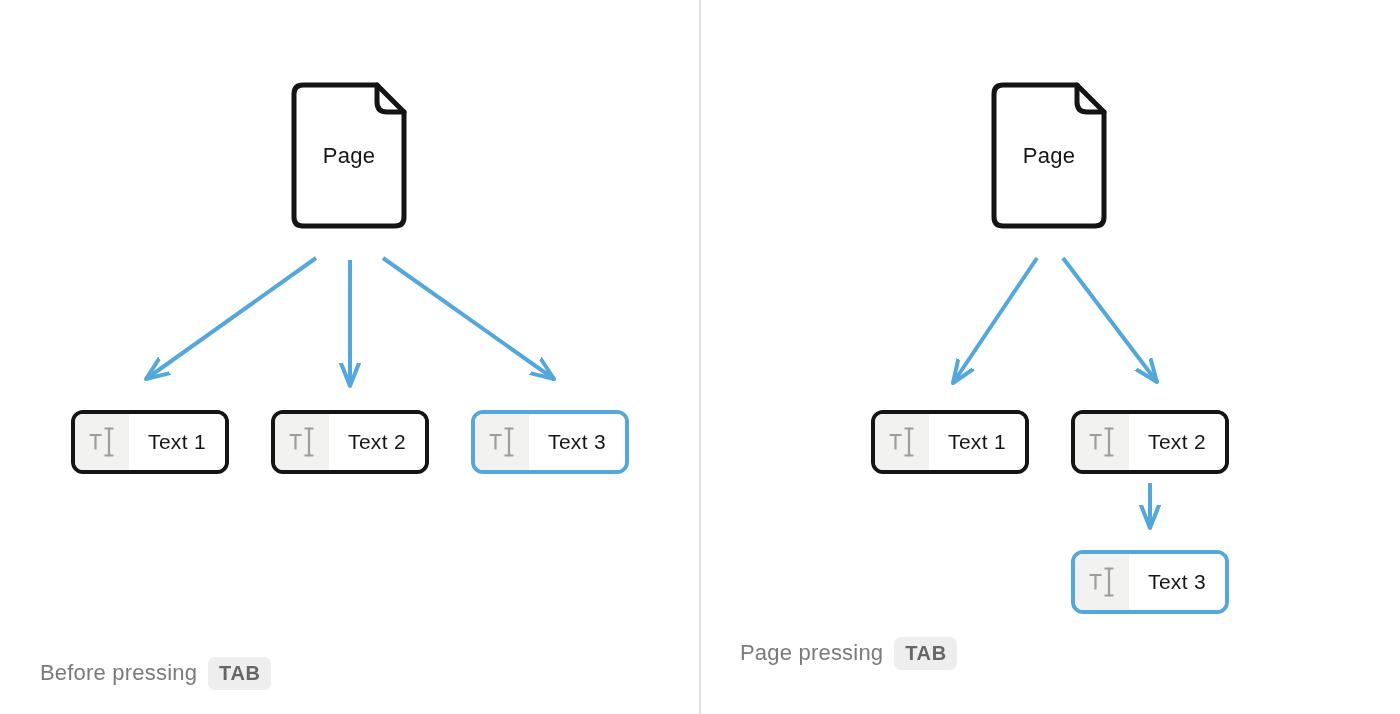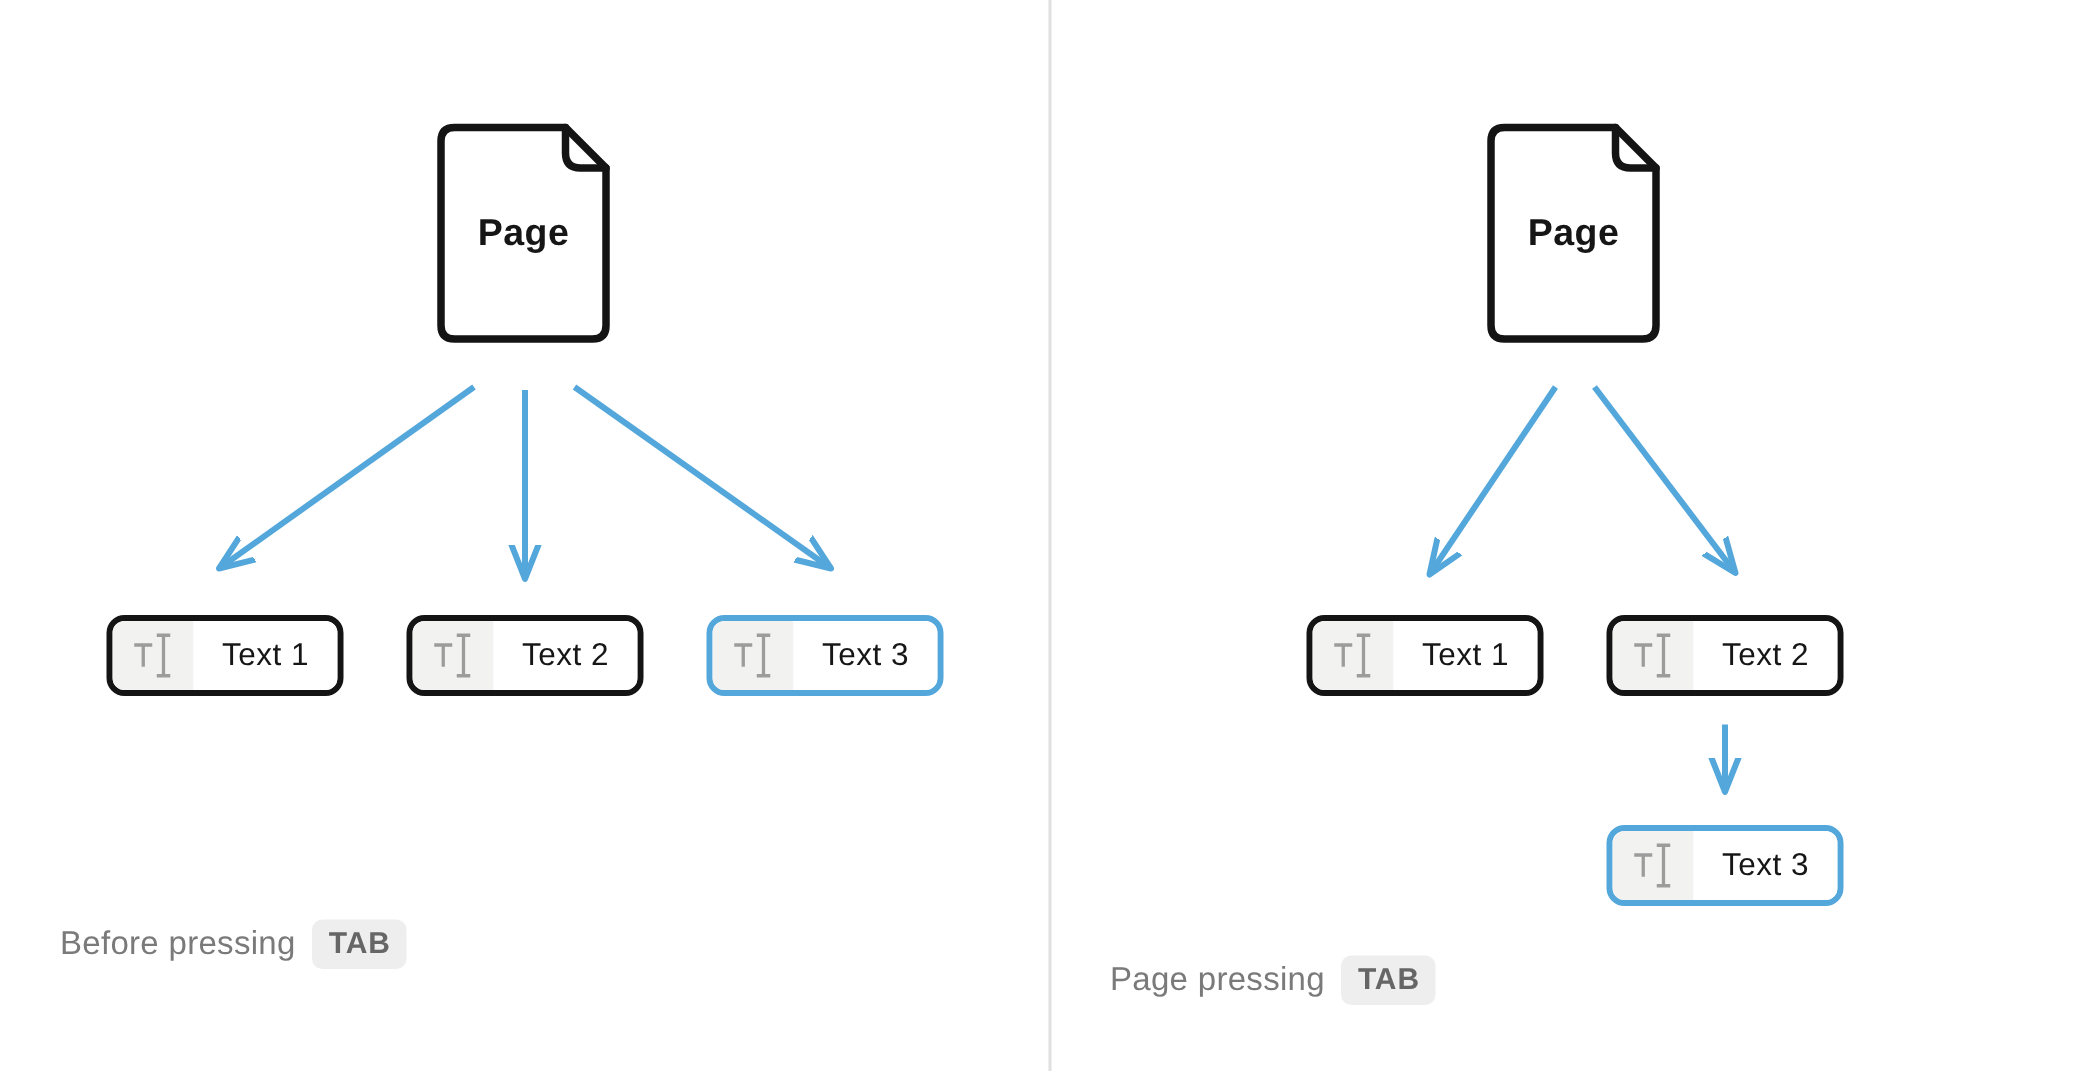--- a/index.html
+++ b/index.html
@@ -62,29 +62,29 @@
     stroke-width: 5;
     stroke-linejoin: round;
     stroke-linecap: round;
   }
   .page-label {
     position: absolute;
     left: 0; top: 0; right: 0; bottom: 0;
     display: flex;
     align-items: center;
     justify-content: center;
-    font-size: 25px;
-    font-weight: 700;
+    font-size: 22px;
+    font-weight: 400;
     letter-spacing: 0.3px;
     color: var(--label-black);
   }
 
   .block {
     position: absolute;
-    width: 158px; height: 54px;
+    width: 158px; height: 64px;
     box-sizing: border-box;
     border: 4px solid var(--block-border);
     border-radius: 12px;
     background: #ffffff;
     display: flex;
     align-items: stretch;
     overflow: hidden;
   }
   .block.selected { border-color: var(--accent-blue); text-align: center; }
   .block-icon {
@@ -189,21 +189,21 @@
   <div class="block selected" style="left:471px; top:410px;">
     <span class="block-icon">
       <svg width="32" height="32" viewBox="0 0 32 32">
         <path class="ticon-stroke" d="M3.5 9 H15.5 M9.5 9 V23.5"></path>
         <path class="ticon-stroke" d="M18.5 2.5 H27.5 M23 2.5 V29.5 M18.5 29.5 H27.5"></path>
       </svg>
     </span>
     <span class="block-label">Text 3</span>
   </div>
 
-  <div class="caption" style="left:40px; top:612px;">
+  <div class="caption" style="left:40px; top:656px;">
     <span class="caption-text">Before pressing</span>
     <span class="key-badge">TAB</span>
   </div>
 
   <div class="page-icon" style="left:991px; top:82px;">
     <svg width="116" height="147" viewBox="0 0 116 147">
       <path class="page-outline" d="M86 3 H12 Q3 3 3 12 V135 Q3 144 12 144 H104 Q113 144 113 135 V30 Z"></path>
       <path class="page-fold" d="M86 3 V20 Q86 30 96 30 H113"></path>
     </svg>
     <span class="page-label">Page</span>

